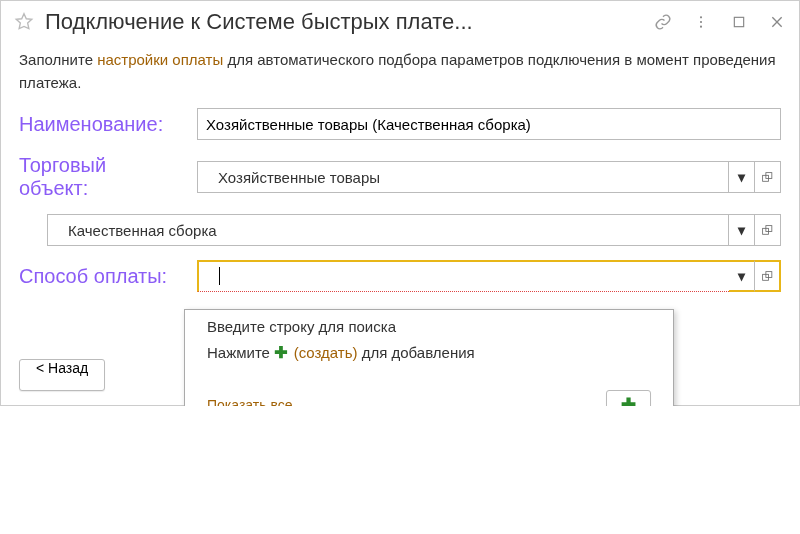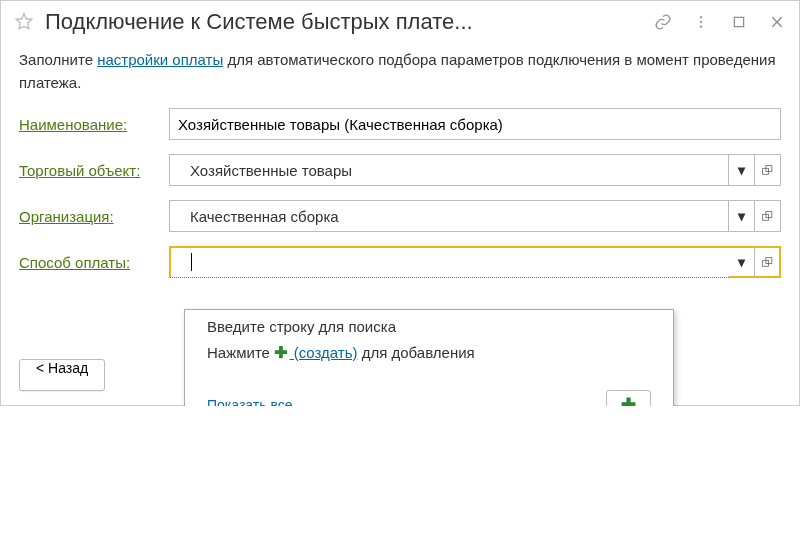--- a/index.html
+++ b/index.html
@@ -51,43 +51,42 @@
     align-items: center;
     justify-content: center;
   }
   .info-text {
     padding: 8px 18px 14px 18px;
     font-size: 15px;
     line-height: 1.5;
     color: #333;
   }
   .link {
-    color: #0369a1;
-    text-decoration: underline;
+    color: #a16207;
     cursor: pointer;
   }
   .form-area {
     padding: 0 18px;
   }
   .form-row {
     display: flex;
     align-items: center;
     margin-bottom: 14px;
   }
   .form-label {
     width: 150px;
-    font-size: 15px;
-    color: #4d7c0f;
+    font-size: 20px;
+    color: #8b5cf6;
     flex-shrink: 0;
-    text-decoration: underline;
   }
   .field-wrap {
     flex: 1;
     display: flex;
     position: relative;
+    margin-left: 28px;
   }
   .text-input {
     flex: 1;
     height: 32px;
     border: 1px solid #bbb;
     padding: 0 8px;
     font-size: 15px;
     font-family: inherit;
     outline: none;
   }
@@ -267,21 +266,20 @@
         <div class="picker-btn">
           <svg viewBox="0 0 24 24" width="13" height="13">
               <rect x="3" y="8" width="11" height="11" fill="none" stroke="#666" stroke-width="1.5"></rect>
               <rect x="9" y="3" width="11" height="11" fill="none" stroke="#666" stroke-width="1.5"></rect>
             </svg>
         </div>
       </div>
     </div>
 
     <div class="form-row">
-      <div class="form-label">Организация:</div>
       <div class="field-wrap">
         <div class="select-input">
           <span>Качественная сборка</span>
         </div>
         <div class="picker-btn">
             <span class="caret">▾</span>
           </div>
         <div class="picker-btn">
           <svg viewBox="0 0 24 24" width="13" height="13">
               <rect x="3" y="8" width="11" height="11" fill="none" stroke="#666" stroke-width="1.5"></rect>

